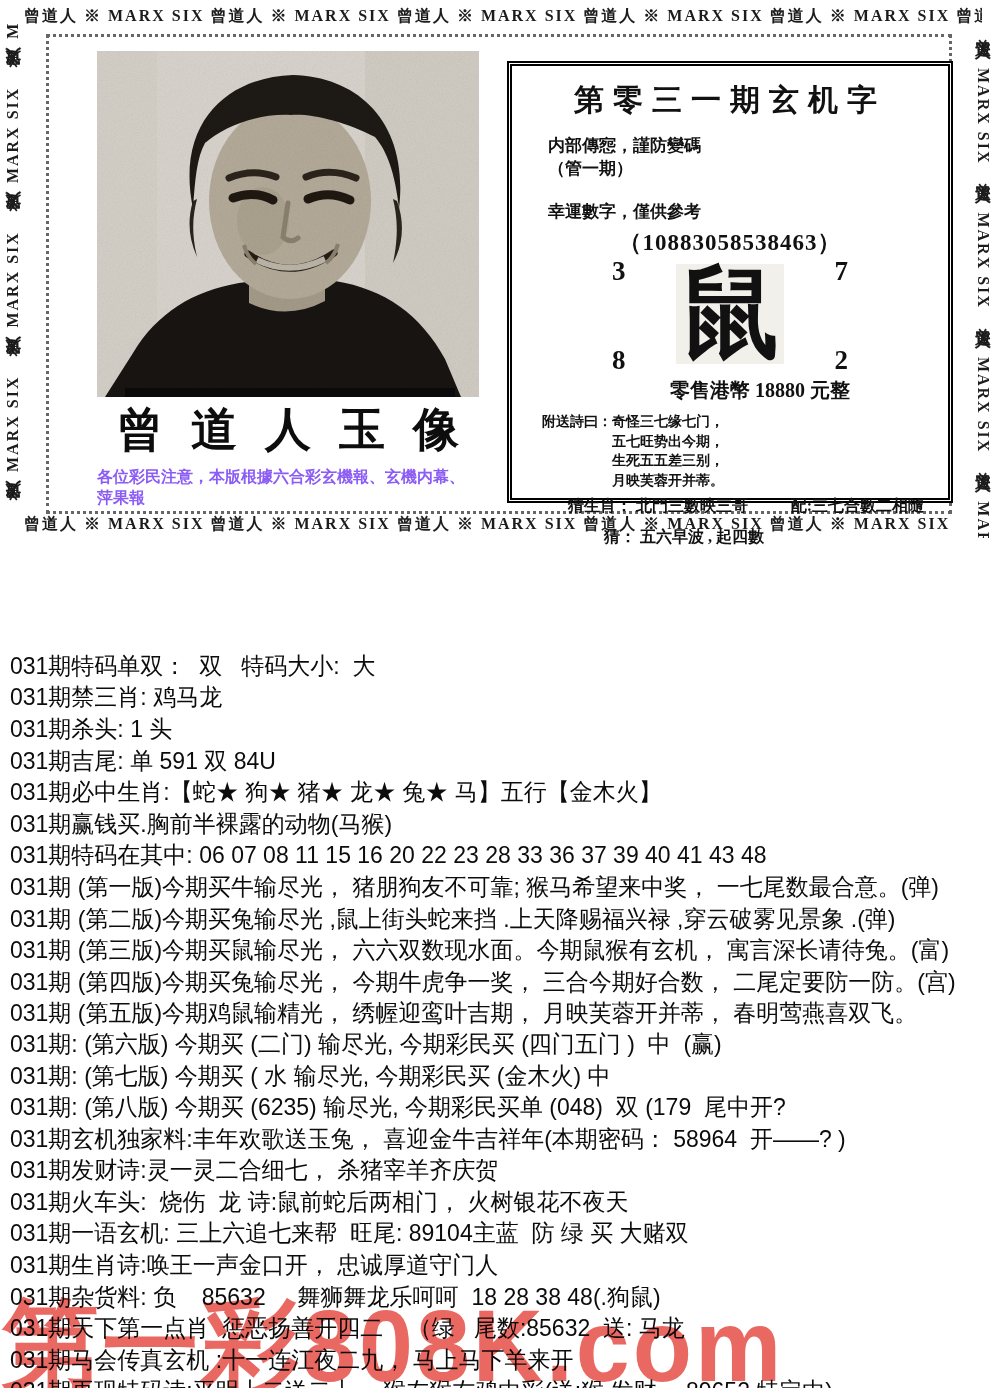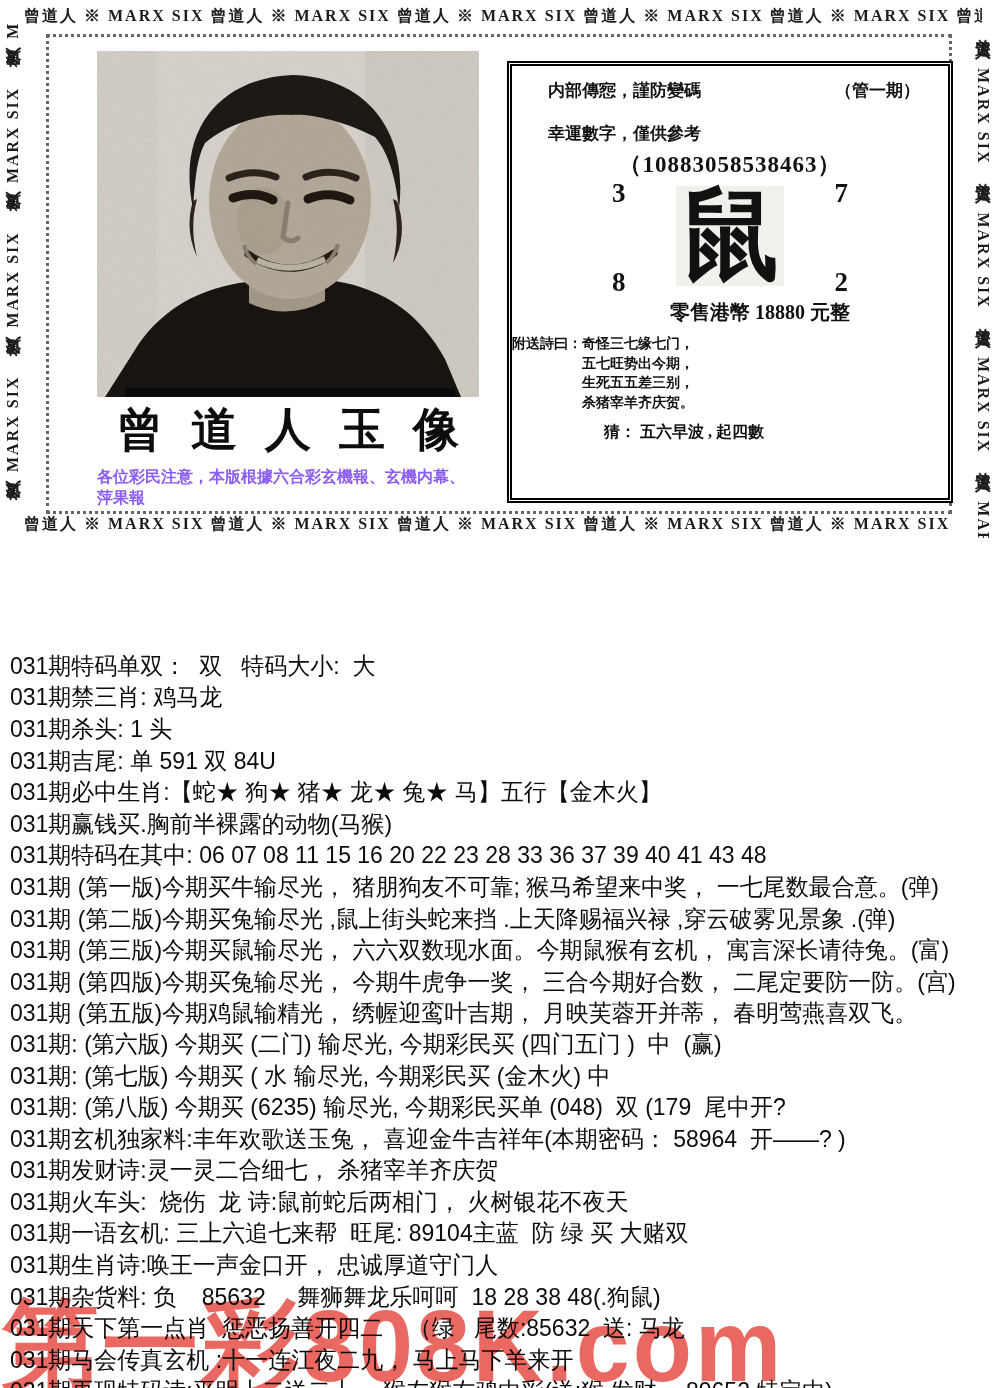--- a/index.html
+++ b/index.html
@@ -24,32 +24,32 @@
                  letter-spacing:28px;text-align:center;margin-top:2px;white-space:nowrap;
                  padding-left:20px;color:#0d0d0d;}
   .caption-small{font-family:"Liberation Serif",serif;font-size:16px;font-weight:600;
                  line-height:21px;margin-top:5px;color:#8b5cf6;}
 
   .panel{position:absolute;left:458px;top:24px;width:436px;height:432px;
          border:5px double #000;background:#fff;font-family:"Liberation Serif",serif;}
   .p-title{text-align:center;margin-top:14px;font-size:30px;font-weight:bold;
            letter-spacing:9px;white-space:nowrap;}
   .p-notes{display:flex;justify-content:space-between;padding:0 28px 0 36px;margin-top:13px;
-           font-size:17px;font-weight:bold;}
+           font-size:17px;font-weight:bold;flex-direction:column;}
   .p-lucky{padding-left:36px;margin-top:20px;font-size:17px;font-weight:bold;}
   .p-nums{text-align:center;margin-top:4px;font-size:23px;font-weight:bold;letter-spacing:1px;}
   .p-zodiac{position:relative;width:252px;height:112px;margin:2px auto 0;}
   .corner{position:absolute;font-size:27px;font-weight:bold;}
   .corner.tl{left:8px;top:-4px}.corner.tr{right:8px;top:-4px}
   .corner.bl{left:8px;bottom:-4px}.corner.br{right:8px;bottom:-4px}
   .big-char{position:absolute;left:50%;top:50%;transform:translate(-50%,-52%);
             font-size:100px;font-weight:bold;line-height:1;background:#f2f0ea;padding:0 4px;}
   .p-price{text-align:center;padding-left:60px;margin-top:5px;font-size:20px;font-weight:bold;
            white-space:nowrap;}
-  .p-poems{display:flex;margin-top:8px;font-size:14px;font-weight:bold;
+  .p-poems{display:flex;margin-top:8px;padding-left:30px;font-size:14px;font-weight:bold;
            line-height:19.5px;}
   .poem-label{white-space:nowrap;}
   .poem-group{display:flex;}
   .poem-group.right{margin-left:16px;}
   .p-guess{display:flex;justify-content:space-between;margin-top:6px;
            padding:0 24px 0 56px;font-size:16px;font-weight:bold;white-space:nowrap;}
   .p-guess2{padding-left:92px;margin-top:10px;font-size:16px;font-weight:bold;}
 
   
   .lines{position:absolute;left:10px;top:556px;width:985px;white-space:pre;
@@ -113,20 +113,21 @@
 
         <rect width="382" height="346" filter="url(#grain)" opacity="0.20" style="mix-blend-mode:multiply"></rect>
 
         <rect x="28" y="337" width="330" height="9" fill="#0a0a0a"></rect>
       </svg>
       <div class="caption-title">曾道人玉像</div>
       <div class="caption-small">各位彩民注意，本版根據六合彩玄機報、玄機内幕、萍果報</div>
     </div>
 
     <div class="panel">
+      <div class="p-title">第零三一期玄机字</div>
       <div class="p-notes">
         <span>内部傳惌，謹防變碼</span>
         <span>（管一期）</span>
       </div>
       <div class="p-lucky">幸運數字，僅供參考</div>
       <div class="p-nums">（10883058538463）</div>
 
       <div class="p-zodiac">
         <span class="corner tl">3</span>
         <span class="corner tr">7</span>
@@ -138,25 +139,29 @@
       <div class="p-price">零售港幣 18880 元整</div>
 
       <div class="p-poems">
         <div class="poem-group">
           <span class="poem-label">附送詩曰：</span>
           <div>
 
           <div class="poem-line">奇怪三七缘七门，</div>
               <div class="poem-line">五七旺势出今期，</div>
               <div class="poem-line">生死五五差三别，</div>
-              <div class="poem-line">杀猪宰羊齐庆贺。</div>
+              <div class="poem-line">月映芙蓉开并蒂。</div>
             </div>
         </div>
       </div>
 
+      <div class="p-guess">
+        <span><span>猜生肖：</span> <span>北門三數映三哥</span></span>
+        <span>配:三七合數二相隨</span>
+      </div>
       <div class="p-guess2">
         <span>猜：</span> <span>五六早波 , 起四數</span>
       </div>
     </div>
   </div>
 
   <div class="lines">
     
   <div class="body-line">031期特码单双：  双   特码大小:  大</div><div class="body-line">031期禁三肖: 鸡马龙</div><div class="body-line">031期杀头: 1 头</div><div class="body-line">031期吉尾: 单 591 双 84U</div><div class="body-line">031期必中生肖:【蛇★ 狗★ 猪★ 龙★ 兔★ 马】五行【金木火】</div><div class="body-line">031期赢钱买.胸前半裸露的动物(马猴)</div><div class="body-line">031期特码在其中: 06 07 08 11 15 16 20 22 23 28 33 36 37 39 40 41 43 48</div><div class="body-line">031期 (第一版)今期买牛输尽光， 猪朋狗友不可靠; 猴马希望来中奖， 一七尾数最合意。(弹)</div><div class="body-line">031期 (第二版)今期买兔输尽光 ,鼠上街头蛇来挡 .上天降赐福兴禄 ,穿云破雾见景象 .(弹)</div><div class="body-line">031期 (第三版)今期买鼠输尽光， 六六双数现水面。今期鼠猴有玄机， 寓言深长请待兔。(富)</div><div class="body-line">031期 (第四版)今期买兔输尽光， 今期牛虎争一奖， 三合今期好合数， 二尾定要防一防。(宫)</div><div class="body-line">031期 (第五版)今期鸡鼠输精光， 绣幄迎鸾叶吉期， 月映芙蓉开并蒂， 春明莺燕喜双飞。</div><div class="body-line">031期: (第六版) 今期买 (二门) 输尽光, 今期彩民买 (四门五门 )  中  (赢)</div><div class="body-line">031期: (第七版) 今期买 ( 水 输尽光, 今期彩民买 (金木火) 中</div><div class="body-line">031期: (第八版) 今期买 (6235) 输尽光, 今期彩民买单 (048)  双 (179  尾中开?</div><div class="body-line">031期玄机独家料:丰年欢歌送玉兔， 喜迎金牛吉祥年(本期密码： 58964  开——? )</div><div class="body-line">031期发财诗:灵一灵二合细七， 杀猪宰羊齐庆贺</div><div class="body-line">031期火车头:  烧伤  龙 诗:鼠前蛇后两相门， 火树银花不夜天</div><div class="body-line">031期一语玄机: 三上六追七来帮  旺尾: 89104主蓝  防 绿 买 大赌双</div><div class="body-line">031期生肖诗:唤王一声金口开， 忠诚厚道守门人</div><div class="body-line">031期杂货料: 负    85632     舞狮舞龙乐呵呵  18 28 38 48(.狗鼠)</div><div class="body-line">031期天下第一点肖  惩恶扬善开四二    （绿   尾数:85632  送: 马龙</div><div class="body-line">031期马会传真玄机 :十一连江夜二九， 马上马下羊来开</div><div class="body-line">031期再现特码诗:平明十二送二十， 猴左猴右鸡中彩(送:猴 发财， 89652 特定中)</div></div>
 

